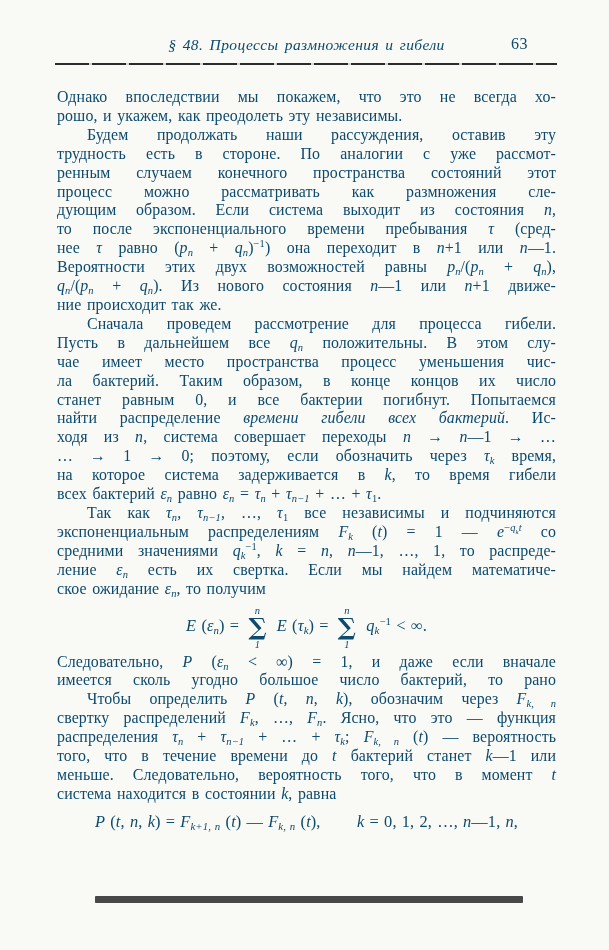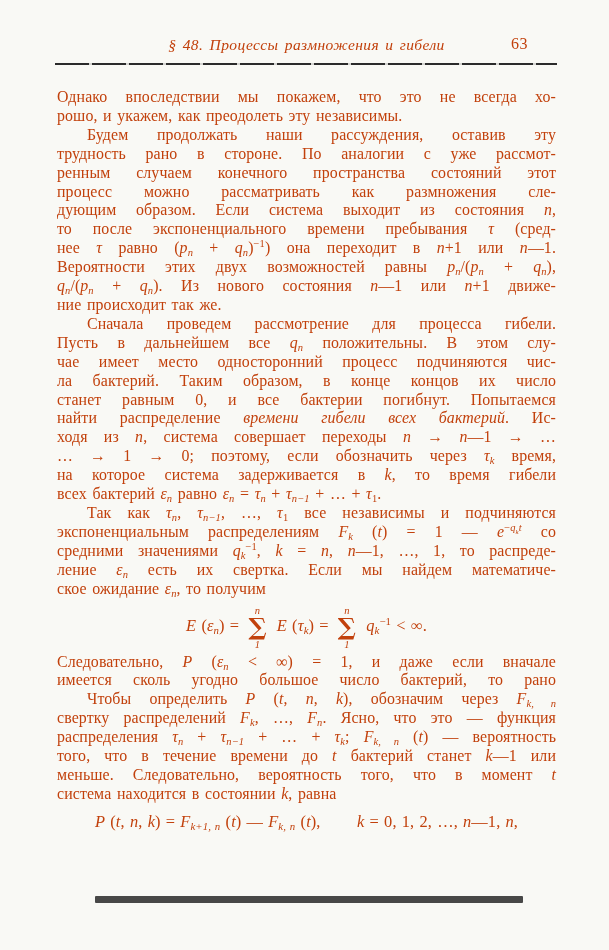--- a/index.html
+++ b/index.html
@@ -49,48 +49,48 @@
   .sum .sg{font-size:24px;font-weight:600;line-height:.92;font-family:"DejaVu Serif",serif;}
   .gap{display:inline-block;width:26px;}
   .artifact{
     position:absolute;left:95px;top:896px;width:428px;height:7px;
     border-radius:1px;opacity:.88;
   }
 </style>
 </head>
 <body>
 
-<div class="page" style="background: rgb(249, 249, 245); color: #c2410c;">
+<div class="page" style="background: rgb(249, 249, 245); color: #0c4a6e;">
   <div class="content">
     <div class="header">
       <span class="title">§ 48. Процессы размножения и гибели</span>
       <span class="pageno">63</span>
     </div>
     <div class="rule"></div>
     <div class="body">
         <div class="para">
           <div class="line">Однако впоследствии мы покажем, что это не всегда хо-</div>
           <div class="line end">рошо, и укажем, как преодолеть эту независимы.</div>
         </div>
         <div class="para">
           <div class="line indent">Будем продолжать наши рассуждения, оставив эту</div>
-          <div class="line">трудность рано в стороне. По аналогии с уже рассмот-</div>
+          <div class="line">трудность есть в стороне. По аналогии с уже рассмот-</div>
           <div class="line">ренным случаем конечного пространства состояний этот</div>
           <div class="line">процесс можно рассматривать как размножения сле-</div>
           <div class="line">дующим образом. Если система выходит из состояния <i>n</i>,</div>
           <div class="line">то после экспоненциального времени пребывания <i>τ</i> (сред-</div>
           <div class="line">нее <i>τ</i> равно (<i>p<sub>n</sub></i> + <i>q<sub>n</sub></i>)<sup>−1</sup>) она переходит в <i>n</i>+1 или <i>n</i>—1.</div>
           <div class="line">Вероятности этих двух возможностей равны <i>p<sub>n</sub></i>/(<i>p<sub>n</sub></i> + <i>q<sub>n</sub></i>),</div>
           <div class="line"><i>q<sub>n</sub></i>/(<i>p<sub>n</sub></i> + <i>q<sub>n</sub></i>). Из нового состояния <i>n</i>—1 или <i>n</i>+1 движе-</div>
           <div class="line end">ние происходит так же.</div>
         </div>
         <div class="para">
           <div class="line indent">Сначала проведем рассмотрение для процесса гибели.</div>
           <div class="line">Пусть в дальнейшем все <i>q<sub>n</sub></i> положительны. В этом слу-</div>
-          <div class="line">чае имеет место односторонний процесс подчиняются чис-</div>
+          <div class="line">чае имеет место пространства процесс уменьшения чис-</div>
           <div class="line">ла бактерий. Таким образом, в конце концов их число</div>
           <div class="line">станет равным 0, и все бактерии погибнут. Попытаемся</div>
           <div class="line">найти распределение <i>времени гибели всех бактерий</i>. Ис-</div>
           <div class="line">ходя из <i>n</i>, система совершает переходы <i>n</i> → <i>n</i>—1 → …</div>
           <div class="line">… → 1 → 0; поэтому, если обозначить через <i>τ<sub>k</sub></i> время,</div>
           <div class="line">на которое система задерживается в <i>k</i>, то время гибели</div>
           <div class="line end">всех бактерий <i>ε<sub>n</sub></i> равно <i>ε<sub>n</sub></i> = <i>τ<sub>n</sub></i> + <i>τ<sub>n−1</sub></i> + … + <i>τ</i><sub>1</sub>.</div>
         </div>
         <div class="para">
           <div class="line indent">Так как <i>τ<sub>n</sub></i>, <i>τ<sub>n−1</sub></i>, …, <i>τ</i><sub>1</sub> все независимы и подчиняются</div>

